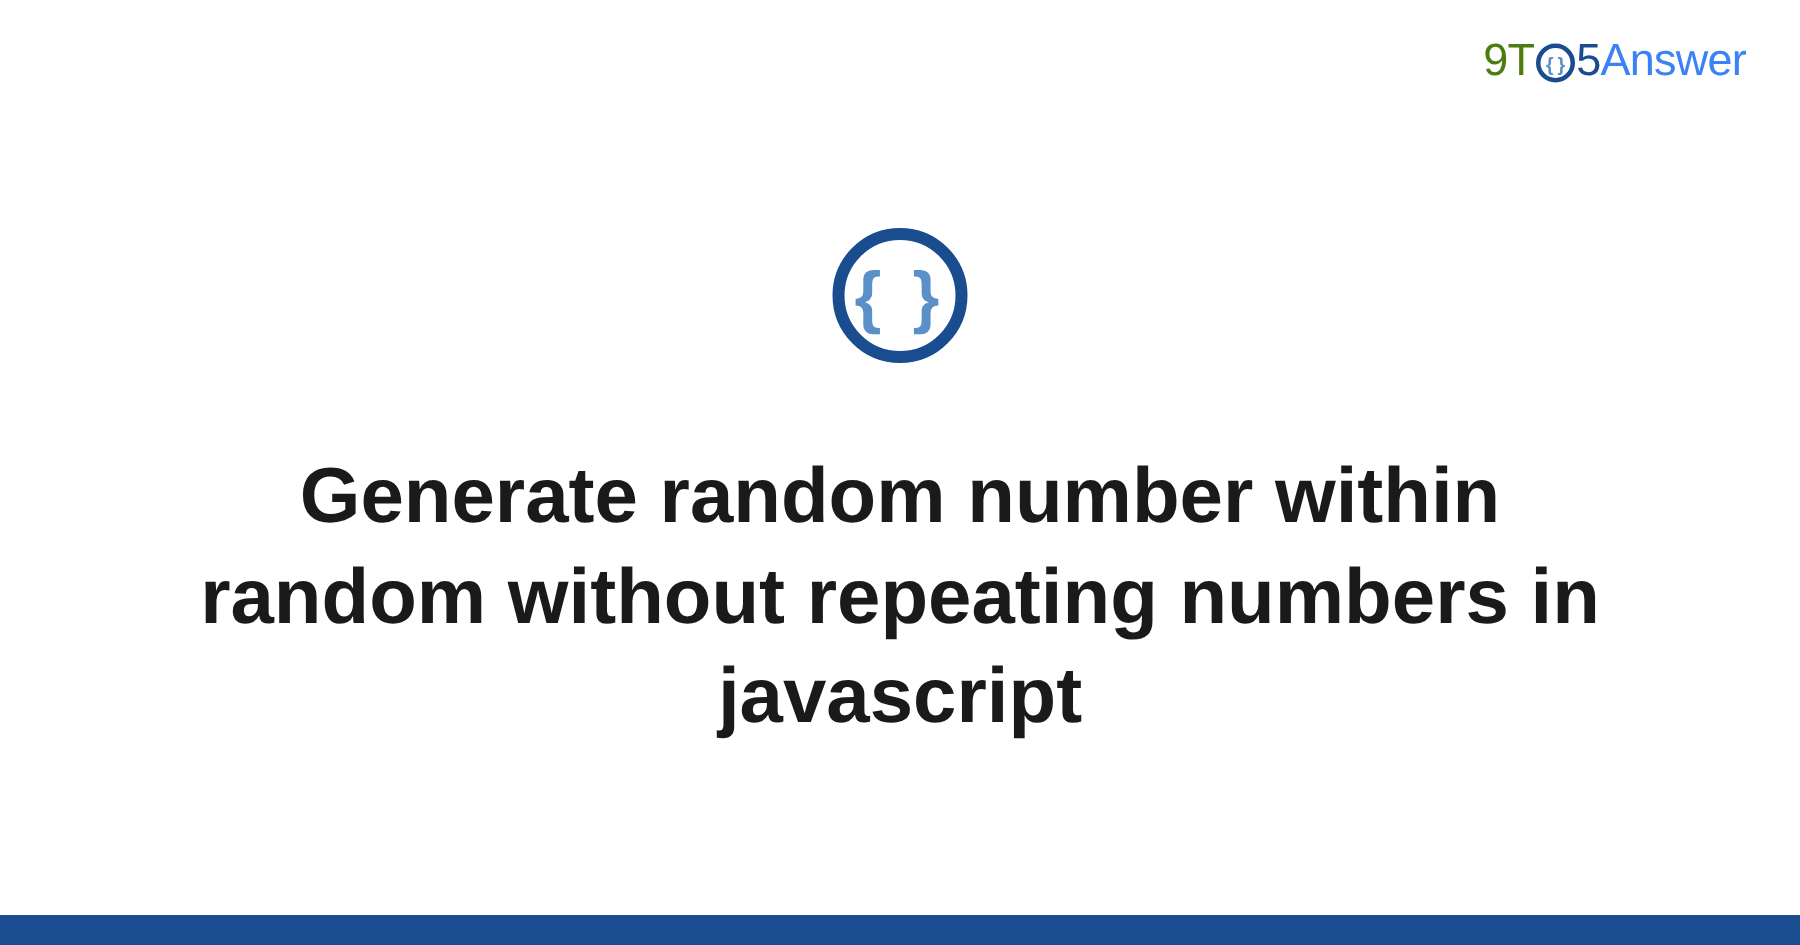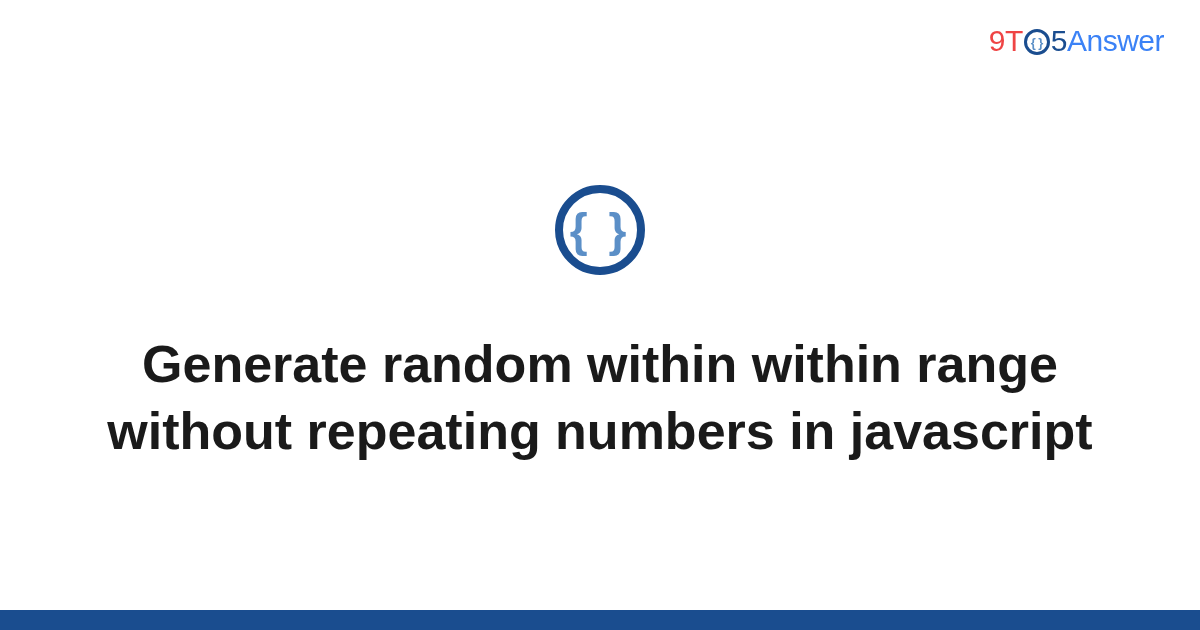--- a/index.html
+++ b/index.html
@@ -19,21 +19,21 @@
       position: absolute;
       top: 24px;
       right: 36px;
       display: flex;
       align-items: center;
       font-size: 30px;
       font-weight: 400;
       letter-spacing: -0.5px;
     }
     .logo-9t {
-      color: #ef4444;
+      color: #4d7c0f;
       font-weight: 500;
     }
     .logo-o {
       display: inline-flex;
       align-items: center;
       justify-content: center;
       width: 26px;
       height: 26px;
       border: 3px solid #1a4d8f;
       border-radius: 50%;
@@ -112,16 +112,16 @@
     <span class="logo-o-inner">{ }</span>
   </span>
   <span class="logo-5">5</span>
   <span class="logo-answer">Answer</span>
 </div>
 
 <div class="content">
   <div class="icon-circle">
     <span class="icon-braces">{ }</span>
   </div>
-  <h1 class="title">Generate random within within range without repeating numbers in javascript</h1>
+  <h1 class="title">Generate random number within random without repeating numbers in javascript</h1>
 </div>
 
 <div class="bottom-bar"></div>
 
 </body></html>

